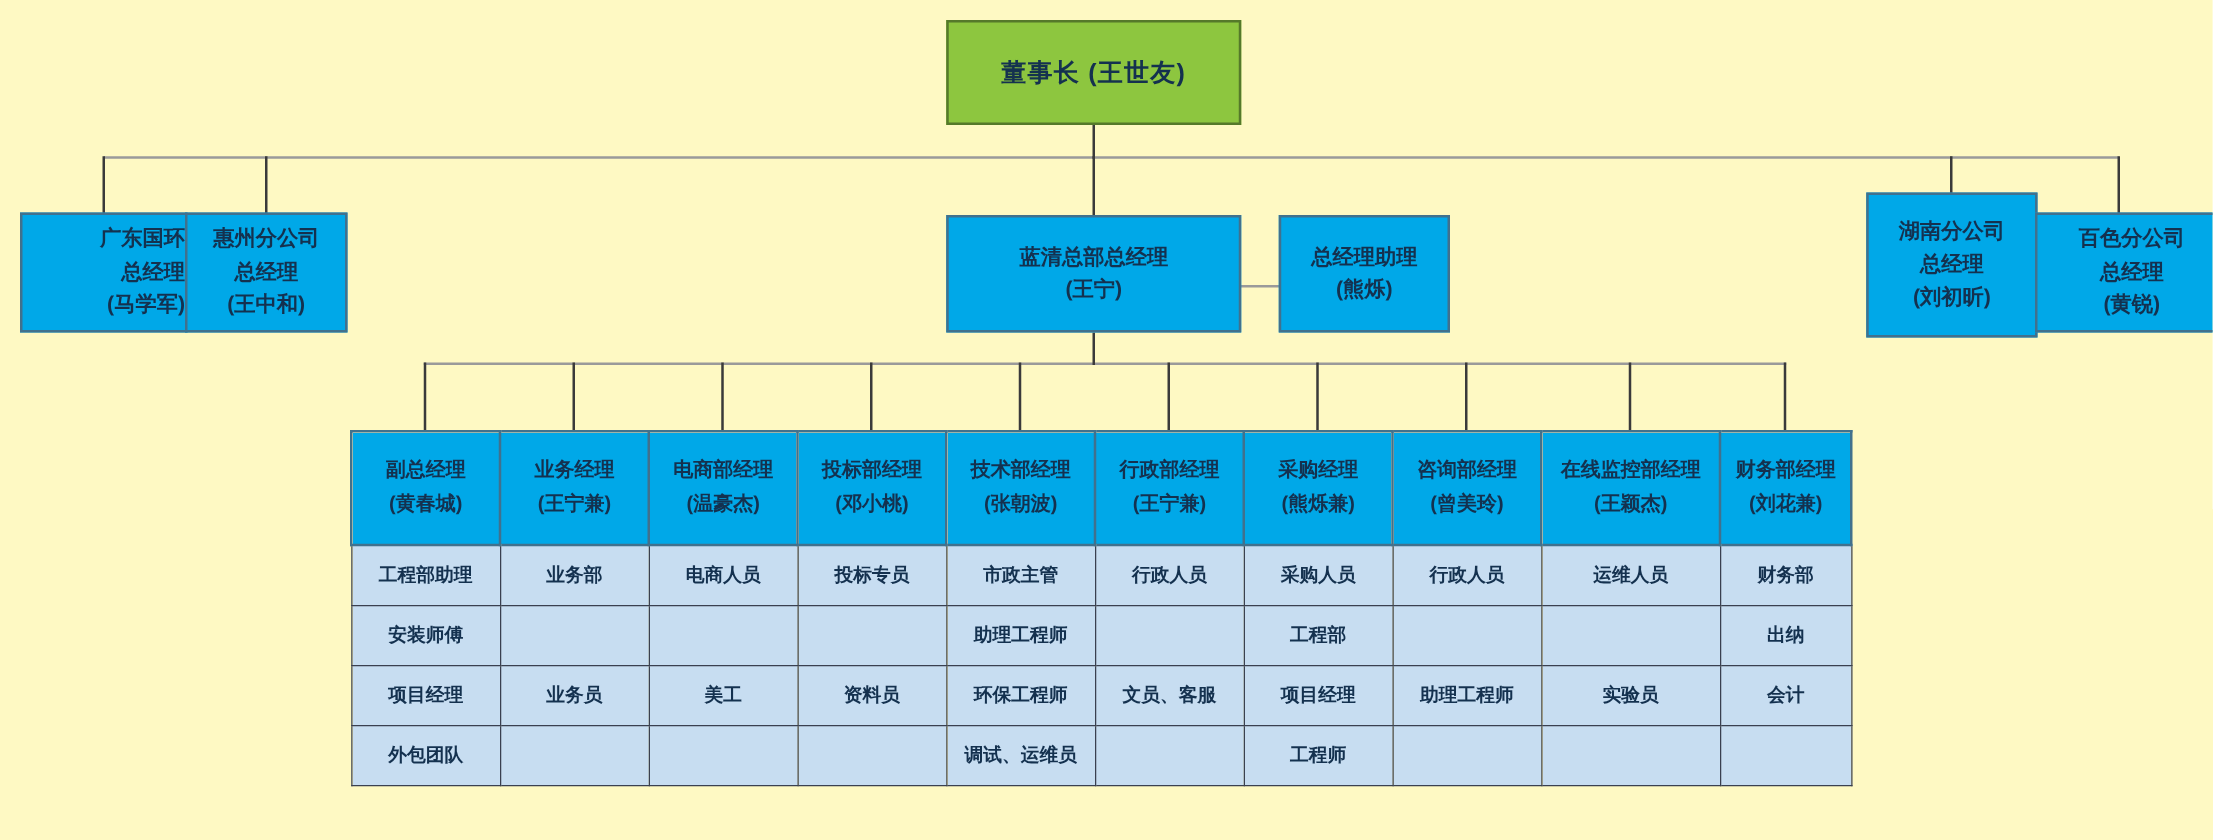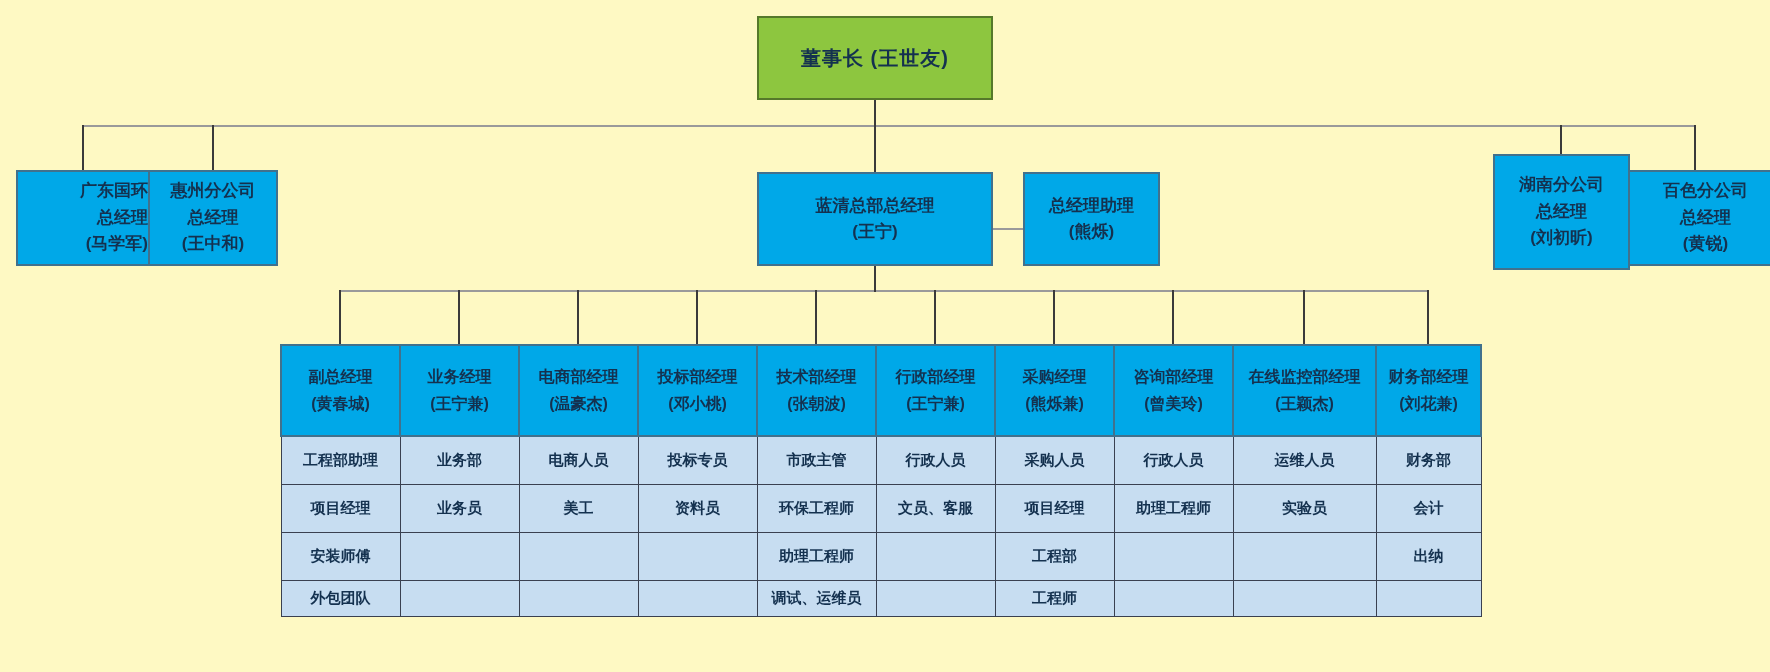--- a/index.html
+++ b/index.html
@@ -190,44 +190,44 @@
           <td class="staff-cell">电商人员</td>
           <td class="staff-cell">投标专员</td>
           <td class="staff-cell">市政主管</td>
           <td class="staff-cell">行政人员</td>
           <td class="staff-cell">采购人员</td>
           <td class="staff-cell">行政人员</td>
           <td class="staff-cell">运维人员</td>
           <td class="staff-cell">财务部</td>
         </tr>
         <tr style="height: 48px;">
+          <td class="staff-cell">安装师傅</td>
+          <td class="staff-cell"></td>
+          <td class="staff-cell"></td>
+          <td class="staff-cell"></td>
+          <td class="staff-cell">助理工程师</td>
+          <td class="staff-cell"></td>
+          <td class="staff-cell">工程部</td>
+          <td class="staff-cell"></td>
+          <td class="staff-cell"></td>
+          <td class="staff-cell">出纳</td>
+        </tr>
+        <tr style="height: 48px;">
           <td class="staff-cell">项目经理</td>
           <td class="staff-cell">业务员</td>
           <td class="staff-cell">美工</td>
           <td class="staff-cell">资料员</td>
           <td class="staff-cell">环保工程师</td>
           <td class="staff-cell">文员、客服</td>
           <td class="staff-cell">项目经理</td>
           <td class="staff-cell">助理工程师</td>
           <td class="staff-cell">实验员</td>
           <td class="staff-cell">会计</td>
         </tr>
         <tr style="height: 48px;">
-          <td class="staff-cell">安装师傅</td>
-          <td class="staff-cell"></td>
-          <td class="staff-cell"></td>
-          <td class="staff-cell"></td>
-          <td class="staff-cell">助理工程师</td>
-          <td class="staff-cell"></td>
-          <td class="staff-cell">工程部</td>
-          <td class="staff-cell"></td>
-          <td class="staff-cell"></td>
-          <td class="staff-cell">出纳</td>
-        </tr>
-        <tr style="height: 36px;">
           <td class="staff-cell">外包团队</td>
           <td class="staff-cell"></td>
           <td class="staff-cell"></td>
           <td class="staff-cell"></td>
           <td class="staff-cell">调试、运维员</td>
           <td class="staff-cell"></td>
           <td class="staff-cell">工程师</td>
           <td class="staff-cell"></td>
           <td class="staff-cell"></td>
           <td class="staff-cell"></td>

